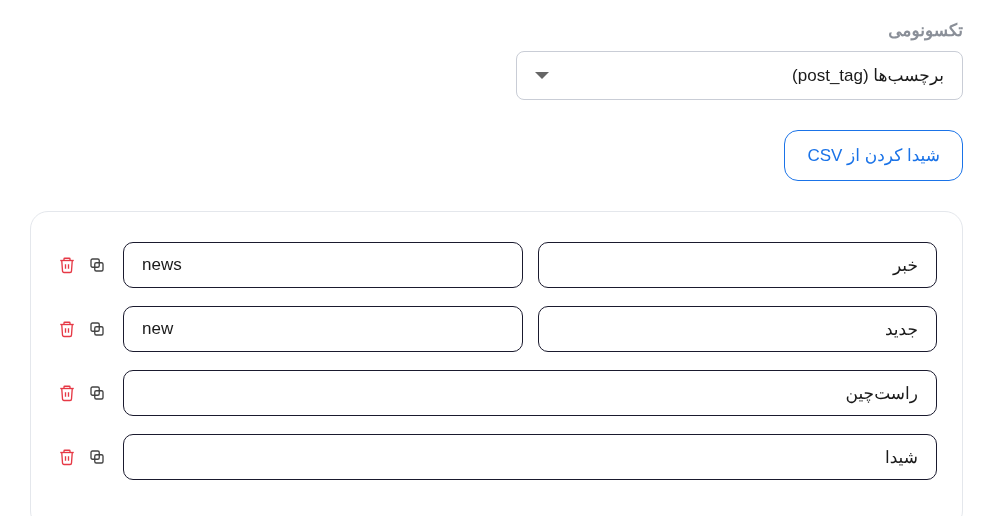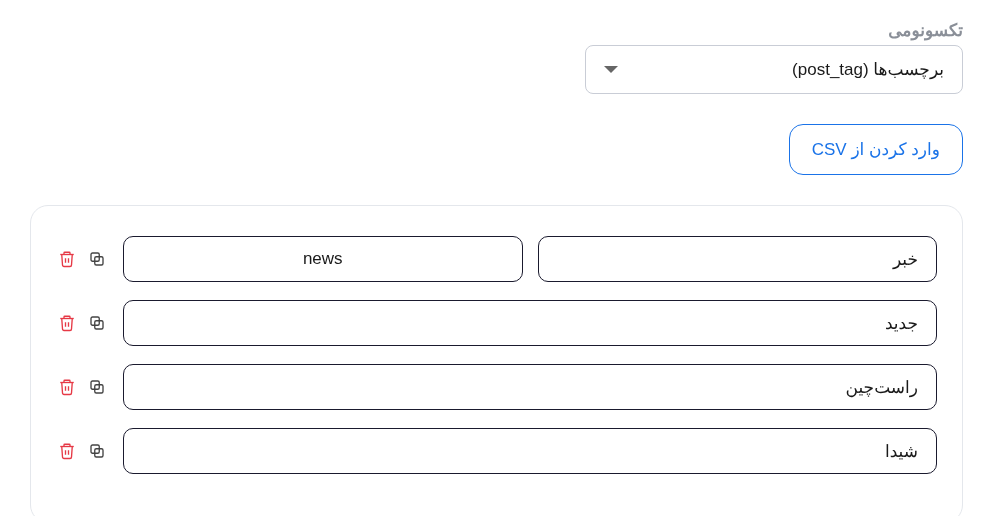--- a/index.html
+++ b/index.html
@@ -13,26 +13,26 @@
   direction: rtl;
   padding: 20px 30px;
 }
 .section {
   margin-bottom: 30px;
 }
 .label {
   color: #8a8f98;
   font-size: 17px;
   font-weight: 600;
-  margin-bottom: 4px;
+  margin-bottom: 10px;
   display: block;
 }
 .select-wrapper {
   position: relative;
-  width: 378px;
+  width: 447px;
 }
 .select-box {
   width: 100%;
   border: 1px solid #c9cdd6;
   border-radius: 8px;
   padding: 13px 18px;
   font-size: 17px;
   color: #1a1a1a;
   background: #fff;
   cursor: pointer;
@@ -78,21 +78,21 @@
   font-size: 17px;
   color: #1a1a1a;
   background: #fff;
   font-family: inherit;
   outline: none;
 }
 .item-input.rtl-text {
   text-align: right;
 }
 .item-input.ltr-text {
-  text-align: center;
+  text-align: left;
   direction: ltr;
 }
 .row-actions {
   display: flex;
   align-items: center;
   gap: 8px;
   min-width: 50px;
 }
 .icon-btn {
   background: none;
@@ -121,21 +121,21 @@
   <span class="label">تکسونومی</span>
   <div class="select-wrapper">
     <div class="select-box">
       <span>برچسب‌ها (post_tag)</span>
       <span class="chevron"></span>
     </div>
   </div>
 </div>
 
 <div class="section">
-  <button class="csv-button">وارد کردن از CSV</button>
+  <button class="csv-button">شیدا کردن از CSV</button>
 </div>
 
 <div class="items-panel" id="items-container">
 <div class="item-row">
       <input class="item-input rtl-text" value="خبر" style="">
       <input class="item-input ltr-text" value="news" style="">
       <div class="row-actions">
         <button class="icon-btn">
           <svg class="copy-icon" viewBox="0 0 24 24" fill="none" stroke-width="1.8">
   <rect x="9" y="9" width="11" height="11" rx="2"></rect>
@@ -148,20 +148,21 @@
   <path d="M8 6V4a1 1 0 0 1 1-1h6a1 1 0 0 1 1 1v2"></path>
   <path d="M19 6l-1 14a2 2 0 0 1-2 2H8a2 2 0 0 1-2-2L5 6"></path>
   <line x1="10" y1="11" x2="10" y2="17"></line>
   <line x1="14" y1="11" x2="14" y2="17"></line>
 </svg>
         </button>
       </div>
     </div>
     <div class="item-row">
       <input class="item-input rtl-text" value="جدید" style="">
+      <input class="item-input ltr-text" value="new" style="">
       <div class="row-actions">
         <button class="icon-btn">
           <svg class="copy-icon" viewBox="0 0 24 24" fill="none" stroke-width="1.8">
   <rect x="9" y="9" width="11" height="11" rx="2"></rect>
   <rect x="4" y="4" width="11" height="11" rx="2"></rect>
 </svg>
         </button>
         <button class="icon-btn">
           <svg class="trash-icon" viewBox="0 0 24 24" fill="none" stroke-width="1.8">
   <path d="M3 6h18"></path>

